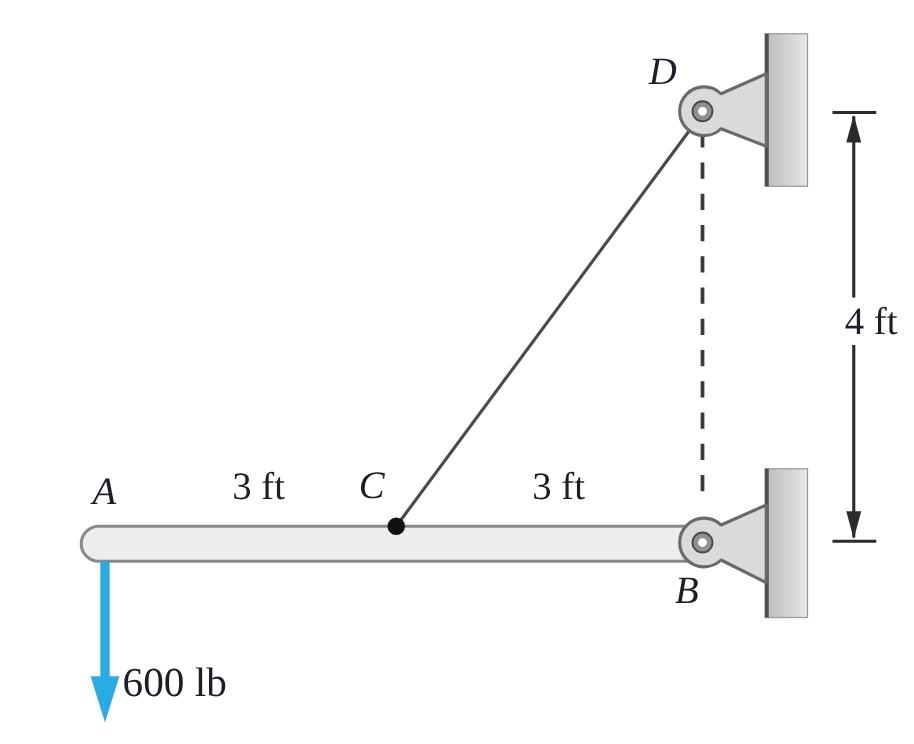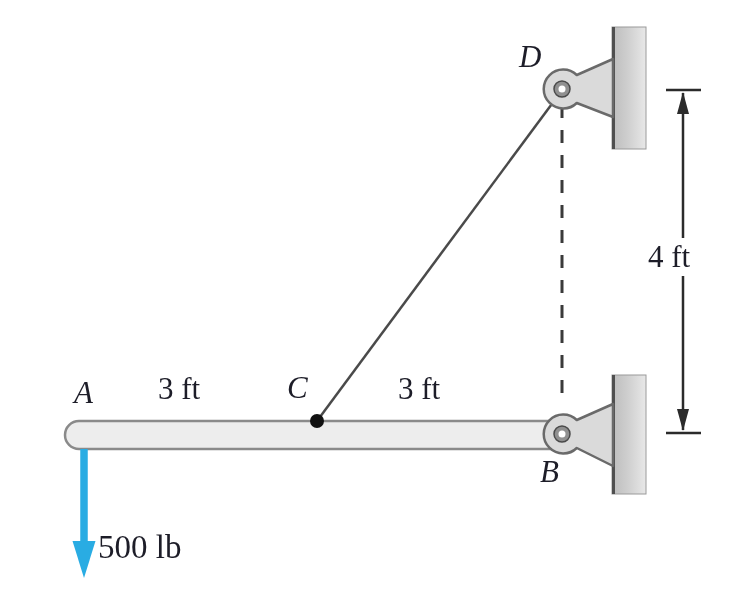--- a/index.html
+++ b/index.html
@@ -23,21 +23,21 @@
     position: absolute;
     color: #1d1d28;
     font-size: 31px;
     line-height: 1;
     white-space: nowrap;
   }
   .lbl.italic {
     font-style: italic;
   }
   .lbl.center {
-    text-align: left;
+    text-align: right;
   }
 </style>
 </head>
 <body>
 
 <div class="figure-canvas">
 
   <svg width="731" height="595" viewBox="0 0 731 595">
     <defs>
       <linearGradient id="wallgrad" x1="0%" y1="0%" x2="100%" y2="0%">
@@ -91,15 +91,15 @@
   <div class="lbl italic" style="left:287px; top:372px;">C</div>
 
   <div class="lbl center" style="left:398px; top:373px; width:70px;">3 ft</div>
 
   <div class="lbl italic" style="left:519px; top:41px;">D</div>
 
   <div class="lbl italic" style="left:540px; top:456px;">B</div>
 
   <div class="lbl center" style="left:648px; top:241px; width:70px;">4 ft</div>
 
-  <div class="lbl" style="left:98px; top:531px; font-size:33px;">500 lb</div>
+  <div class="lbl" style="left:98px; top:531px; font-size:33px;">600 lb</div>
 
 </div>
 
 </body></html>

